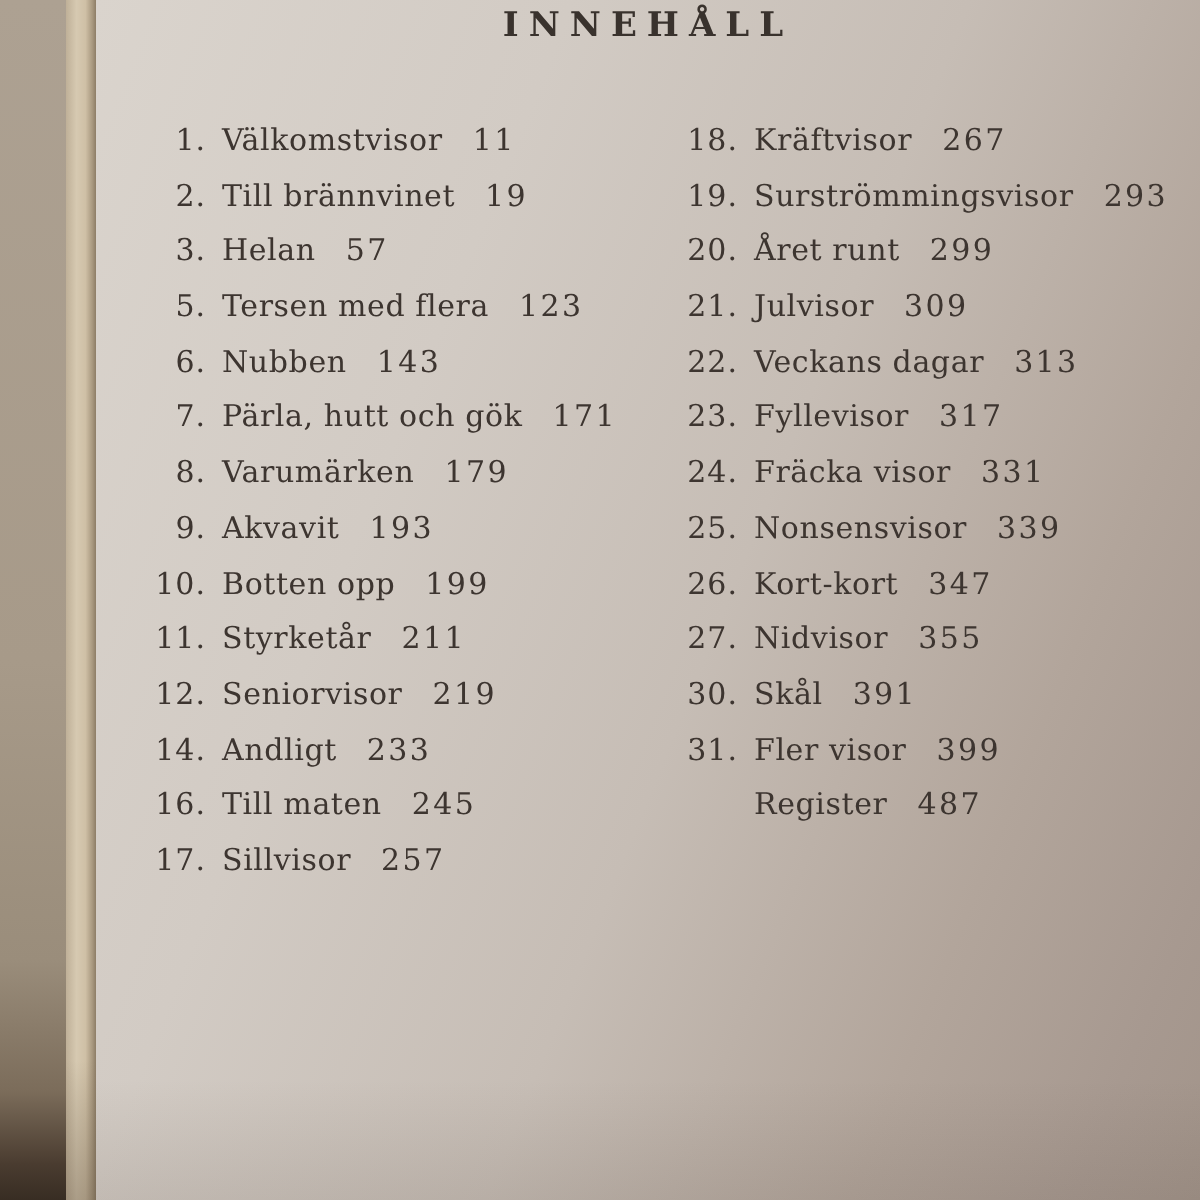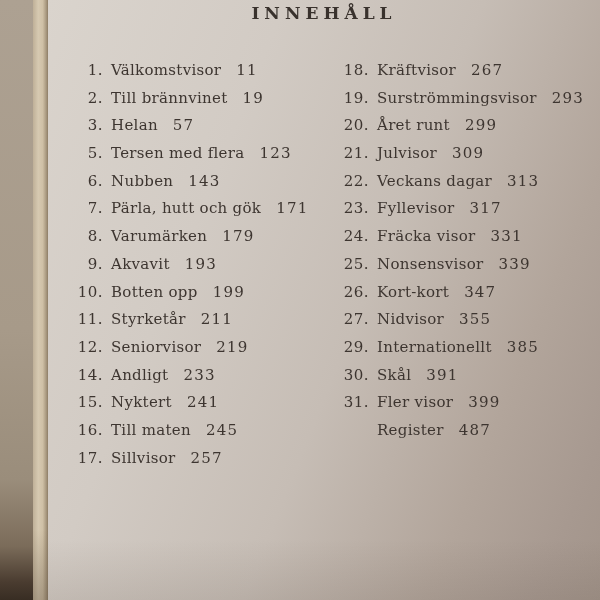--- a/index.html
+++ b/index.html
@@ -128,21 +128,20 @@
 
   <div class="row"><span class="num">10.</span><span class="entry-title">Botten opp</span><span class="pg">199</span></div>
 
   <div class="row"><span class="num">11.</span><span class="entry-title">Styrketår</span><span class="pg">211</span></div>
 
   <div class="row"><span class="num">12.</span><span class="entry-title">Seniorvisor</span><span class="pg">219</span></div>
 
 
   <div class="row"><span class="num">14.</span><span class="entry-title">Andligt</span><span class="pg">233</span></div>
 
-  <div class="row"><span class="num">15.</span><span class="entry-title">Nyktert</span><span class="pg">241</span></div>
 
   <div class="row"><span class="num">16.</span><span class="entry-title">Till maten</span><span class="pg">245</span></div>
 
   <div class="row"><span class="num">17.</span><span class="entry-title">Sillvisor</span><span class="pg">257</span></div>
 </div>
       <div class="col col-right">
   <div class="row"><span class="num">18.</span><span class="entry-title">Kräftvisor</span><span class="pg">267</span></div>
 
   <div class="row"><span class="num">19.</span><span class="entry-title">Surströmmingsvisor</span><span class="pg">293</span></div>
 
@@ -156,21 +155,20 @@
 
   <div class="row"><span class="num">24.</span><span class="entry-title">Fräcka visor</span><span class="pg">331</span></div>
 
   <div class="row"><span class="num">25.</span><span class="entry-title">Nonsensvisor</span><span class="pg">339</span></div>
 
   <div class="row"><span class="num">26.</span><span class="entry-title">Kort-kort</span><span class="pg">347</span></div>
 
   <div class="row"><span class="num">27.</span><span class="entry-title">Nidvisor</span><span class="pg">355</span></div>
 
 
-  <div class="row"><span class="num">29.</span><span class="entry-title">Internationellt</span><span class="pg">385</span></div>
 
   <div class="row"><span class="num">30.</span><span class="entry-title">Skål</span><span class="pg">391</span></div>
 
   <div class="row"><span class="num">31.</span><span class="entry-title">Fler visor</span><span class="pg">399</span></div>
 
 
   <div class="row"><span class="num"></span><span class="entry-title">Register</span><span class="pg">487</span></div>
 </div>
     </div>
   </div>

